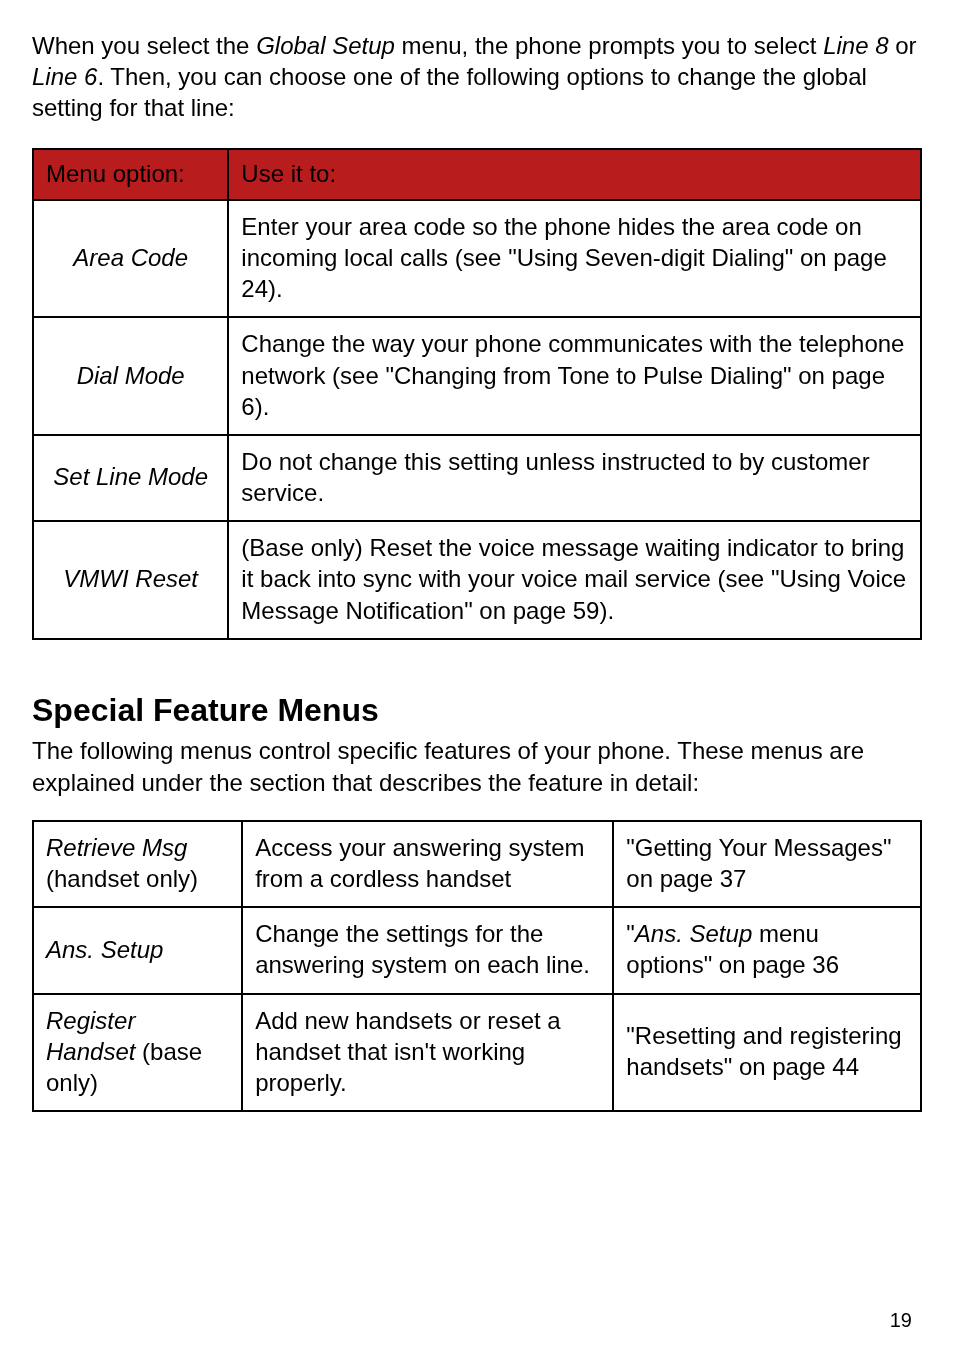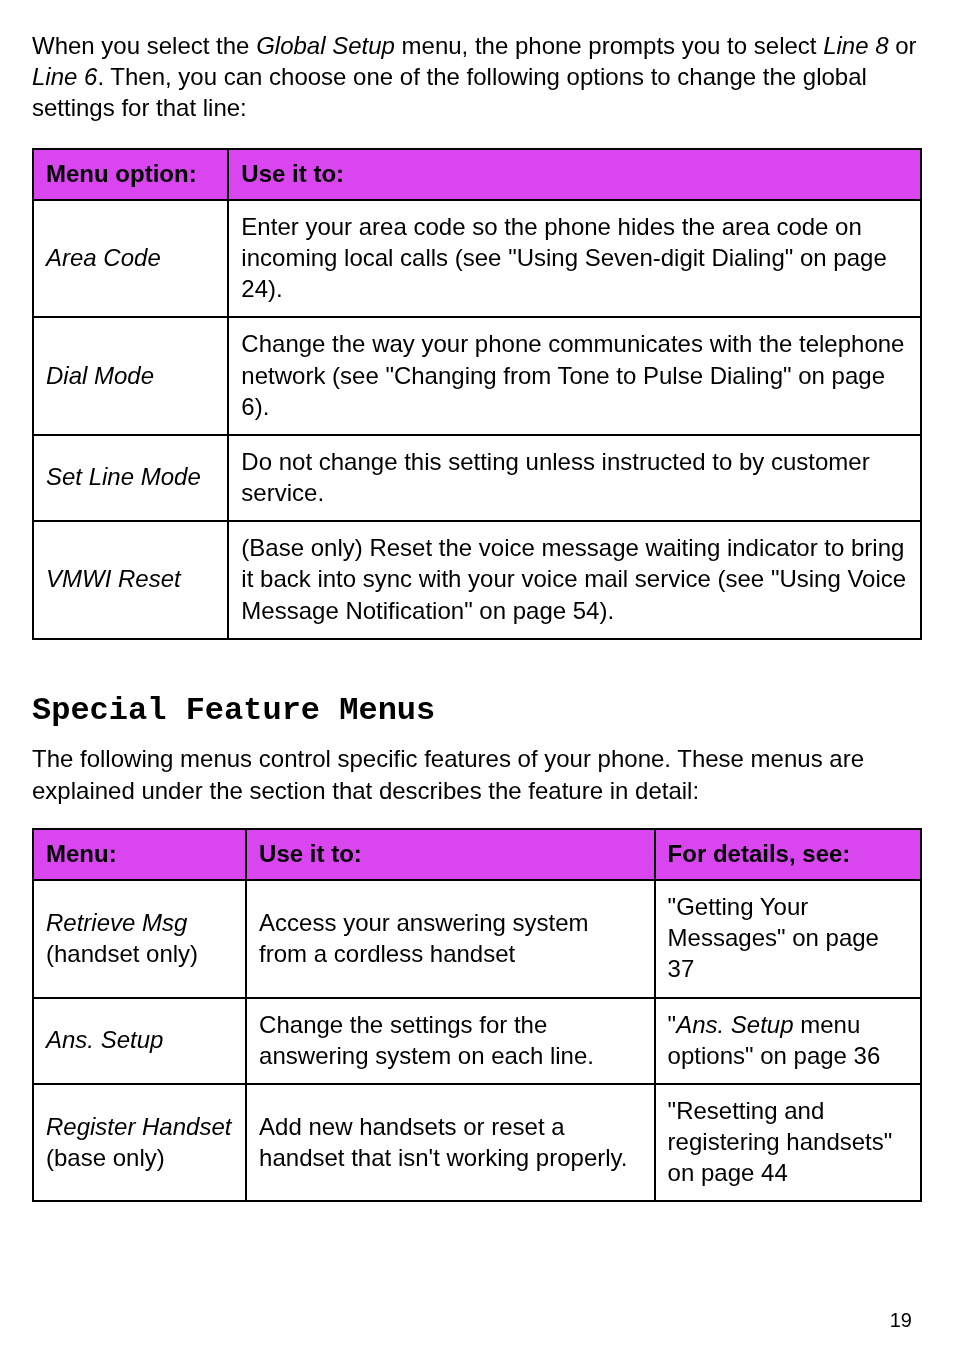--- a/index.html
+++ b/index.html
@@ -14,67 +14,66 @@
   .page {
     width: 954px;
     min-height: 1357px;
     box-sizing: border-box;
     padding: 30px 32px 20px 32px;
     position: relative;
   }
   .intro {
     margin-bottom: 24px;
   }
-  .italic { font-style: italic; }
+  .italic { font-style: italic; text-align: center; }
   table {
     border-collapse: collapse;
     width: 100%;
     margin-bottom: 50px;
   }
   table.last { margin-bottom: 0; }
   th, td {
     border: 2px solid #000;
     padding: 10px 12px 12px 12px;
     text-align: left;
     vertical-align: middle;
   }
   th {
-    font-weight: bold;
-    background: #d946ef;
+    font-weight: normal;
+    background: #b91c1c;
     vertical-align: top;
     padding-top: 8px;
     padding-bottom: 10px;
   }
   .t1-col0 { width: 22%; }
   .t2-col0 { width: 24%; }
   .t2-col2 { width: 30%; }
   .section-title {
     font-size: 32px;
     font-weight: bold;
     margin-top: 10px;
-    margin-bottom: 12px;
-    font-family: Liberation Mono, monospace;
+    margin-bottom: 4px;
   }
   .section-intro {
     margin-bottom: 22px;
   }
   .page-number {
     position: absolute;
     bottom: 24px;
     right: 42px;
     font-size: 20px;
   }
 </style>
 </head>
 <body>
 
 <div class="page">
 
   <div class="intro">
-    <span>When you select the </span><span class="italic">Global Setup</span><span> menu, the phone prompts you to select </span><span class="italic">Line 8</span><span> or </span><span class="italic">Line 6</span><span>. Then, you can choose one of the following options to change the global settings for that line:</span>
+    <span>When you select the </span><span class="italic">Global Setup</span><span> menu, the phone prompts you to select </span><span class="italic">Line 8</span><span> or </span><span class="italic">Line 6</span><span>. Then, you can choose one of the following options to change the global setting for that line:</span>
   </div>
 
   <table>
     <tbody>
         <tr>
       <th class="t1-col0">Menu option:</th>
       <th>Use it to:</th>
     </tr>
     <tr>
       <td class="italic">Area Code</td>
@@ -83,35 +82,30 @@
     <tr>
       <td class="italic">Dial Mode</td>
       <td>Change the way your phone communicates with the telephone network (see "Changing from Tone to Pulse Dialing" on page 6).</td>
     </tr>
     <tr>
       <td class="italic">Set Line Mode</td>
       <td>Do not change this setting unless instructed to by customer service.</td>
     </tr>
     <tr>
       <td class="italic">VMWI Reset</td>
-      <td>(Base only) Reset the voice message waiting indicator to bring it back into sync with your voice mail service (see "Using Voice Message Notification" on page 54).</td>
+      <td>(Base only) Reset the voice message waiting indicator to bring it back into sync with your voice mail service (see "Using Voice Message Notification" on page 59).</td>
     </tr>
   </tbody>
     </table>
 
   <div class="section-title">Special Feature Menus</div>
   <div class="section-intro">The following menus control specific features of your phone. These menus are explained under the section that describes the feature in detail:</div>
 
   <table class="last">
     <tbody>
-        <tr>
-      <th class="t2-col0">Menu:</th>
-      <th>Use it to:</th>
-      <th class="t2-col2">For details, see:</th>
-    </tr>
     <tr>
       <td>
         <span class="italic">Retrieve Msg</span><span> (handset only)</span>
       </td>
       <td>Access your answering system from a cordless handset</td>
       <td>"Getting Your Messages" on page 37</td>
     </tr>
     <tr>
       <td>
         <span class="italic">Ans. Setup</span><span></span>

